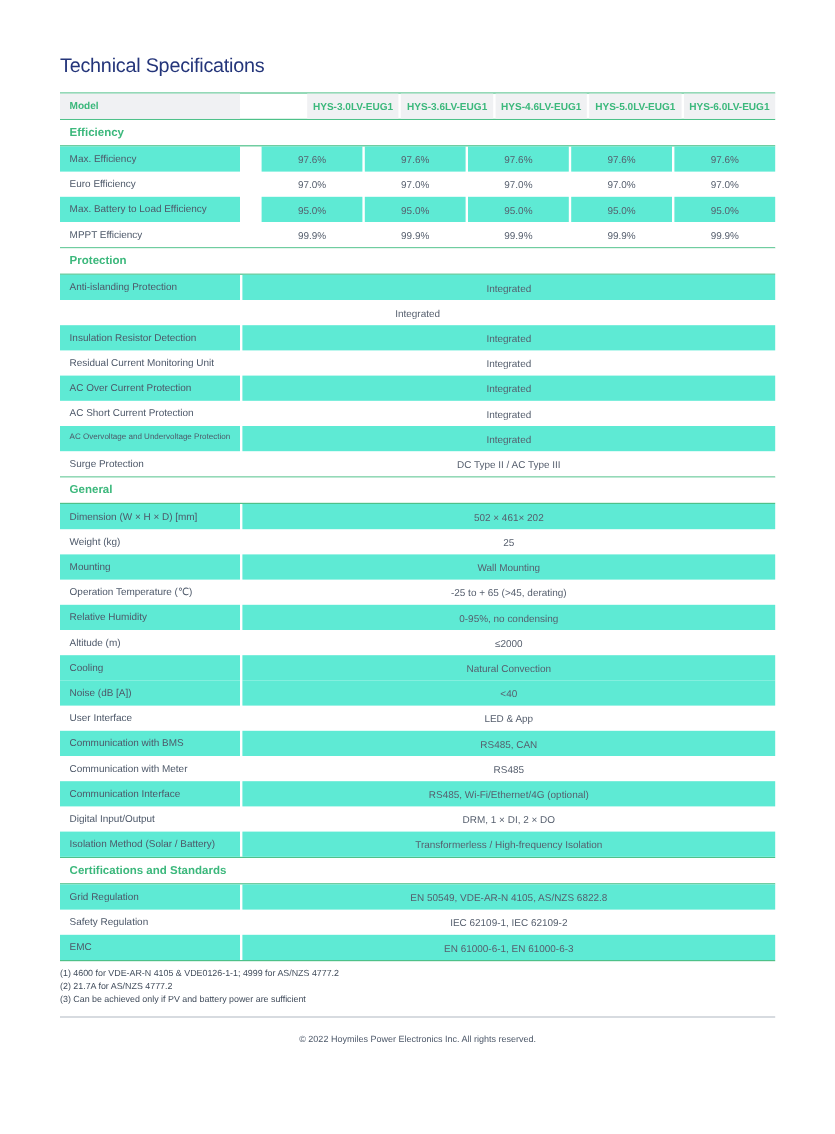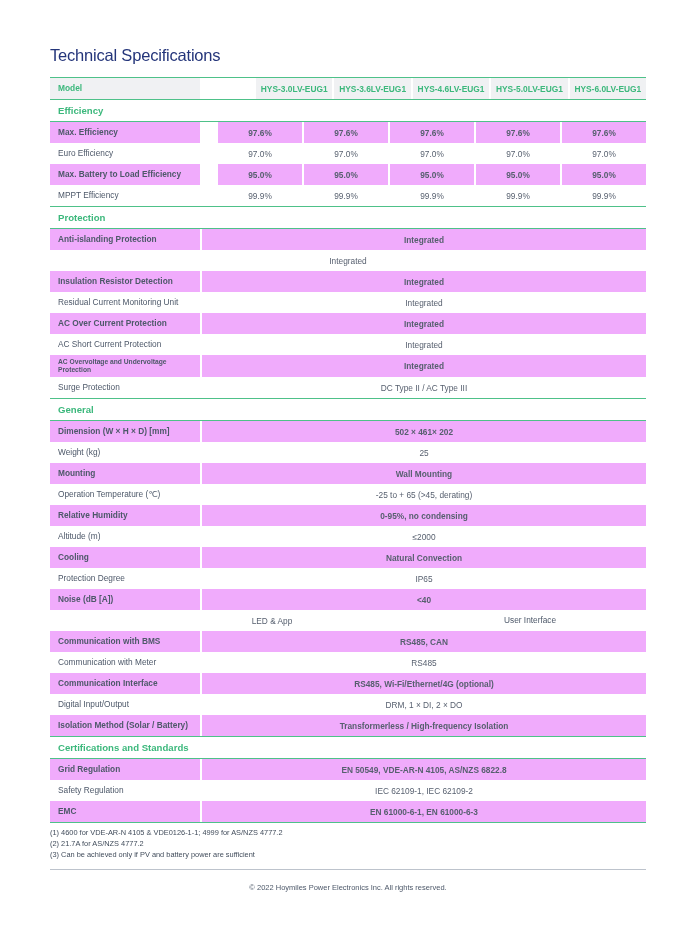--- a/index.html
+++ b/index.html
@@ -66,22 +66,21 @@
   }
   .merged-cell {
     flex: 1;
     justify-content: center;
     text-align: center;
     font-size: 8.3px;
     color: #565f6e;
     padding: 3px 6px;
   }
   .t-row.striped .cell {
-    background: #f0abfc;
-    font-weight: bold;
+    background: #5eead4;
   }
   .header-row {
     border-bottom: 1.5px solid #4ec189;
     gap: 40px;
   }
   .header-row .cell {
     background: #f0f1f3;
     color: #3cb87c;
     font-weight: bold;
     font-size: 8.4px;
@@ -245,31 +244,27 @@
             <div class="cell merged-cell">0-95%, no condensing</div>
           </div>
           <div class="t-row">
             <div class="cell label-cell">Altitude (m)</div>
             <div class="cell merged-cell">≤2000</div>
           </div>
           <div class="t-row striped">
             <div class="cell label-cell">Cooling</div>
             <div class="cell merged-cell">Natural Convection</div>
           </div>
-          <div class="t-row">
-            <div class="cell label-cell">Protection Degree</div>
-            <div class="cell merged-cell">IP65</div>
-          </div>
           <div class="t-row striped">
             <div class="cell label-cell">Noise (dB [A])</div>
             <div class="cell merged-cell">&lt;40</div>
           </div>
           <div class="t-row">
+            <div class="cell label-cell">User Interface</div>
             <div class="cell merged-cell">LED &amp; App</div>
-            <div class="cell label-cell">User Interface</div>
           </div>
           <div class="t-row striped">
             <div class="cell label-cell">Communication with BMS</div>
             <div class="cell merged-cell">RS485, CAN</div>
           </div>
           <div class="t-row">
             <div class="cell label-cell">Communication with Meter</div>
             <div class="cell merged-cell">RS485</div>
           </div>
           <div class="t-row striped">

